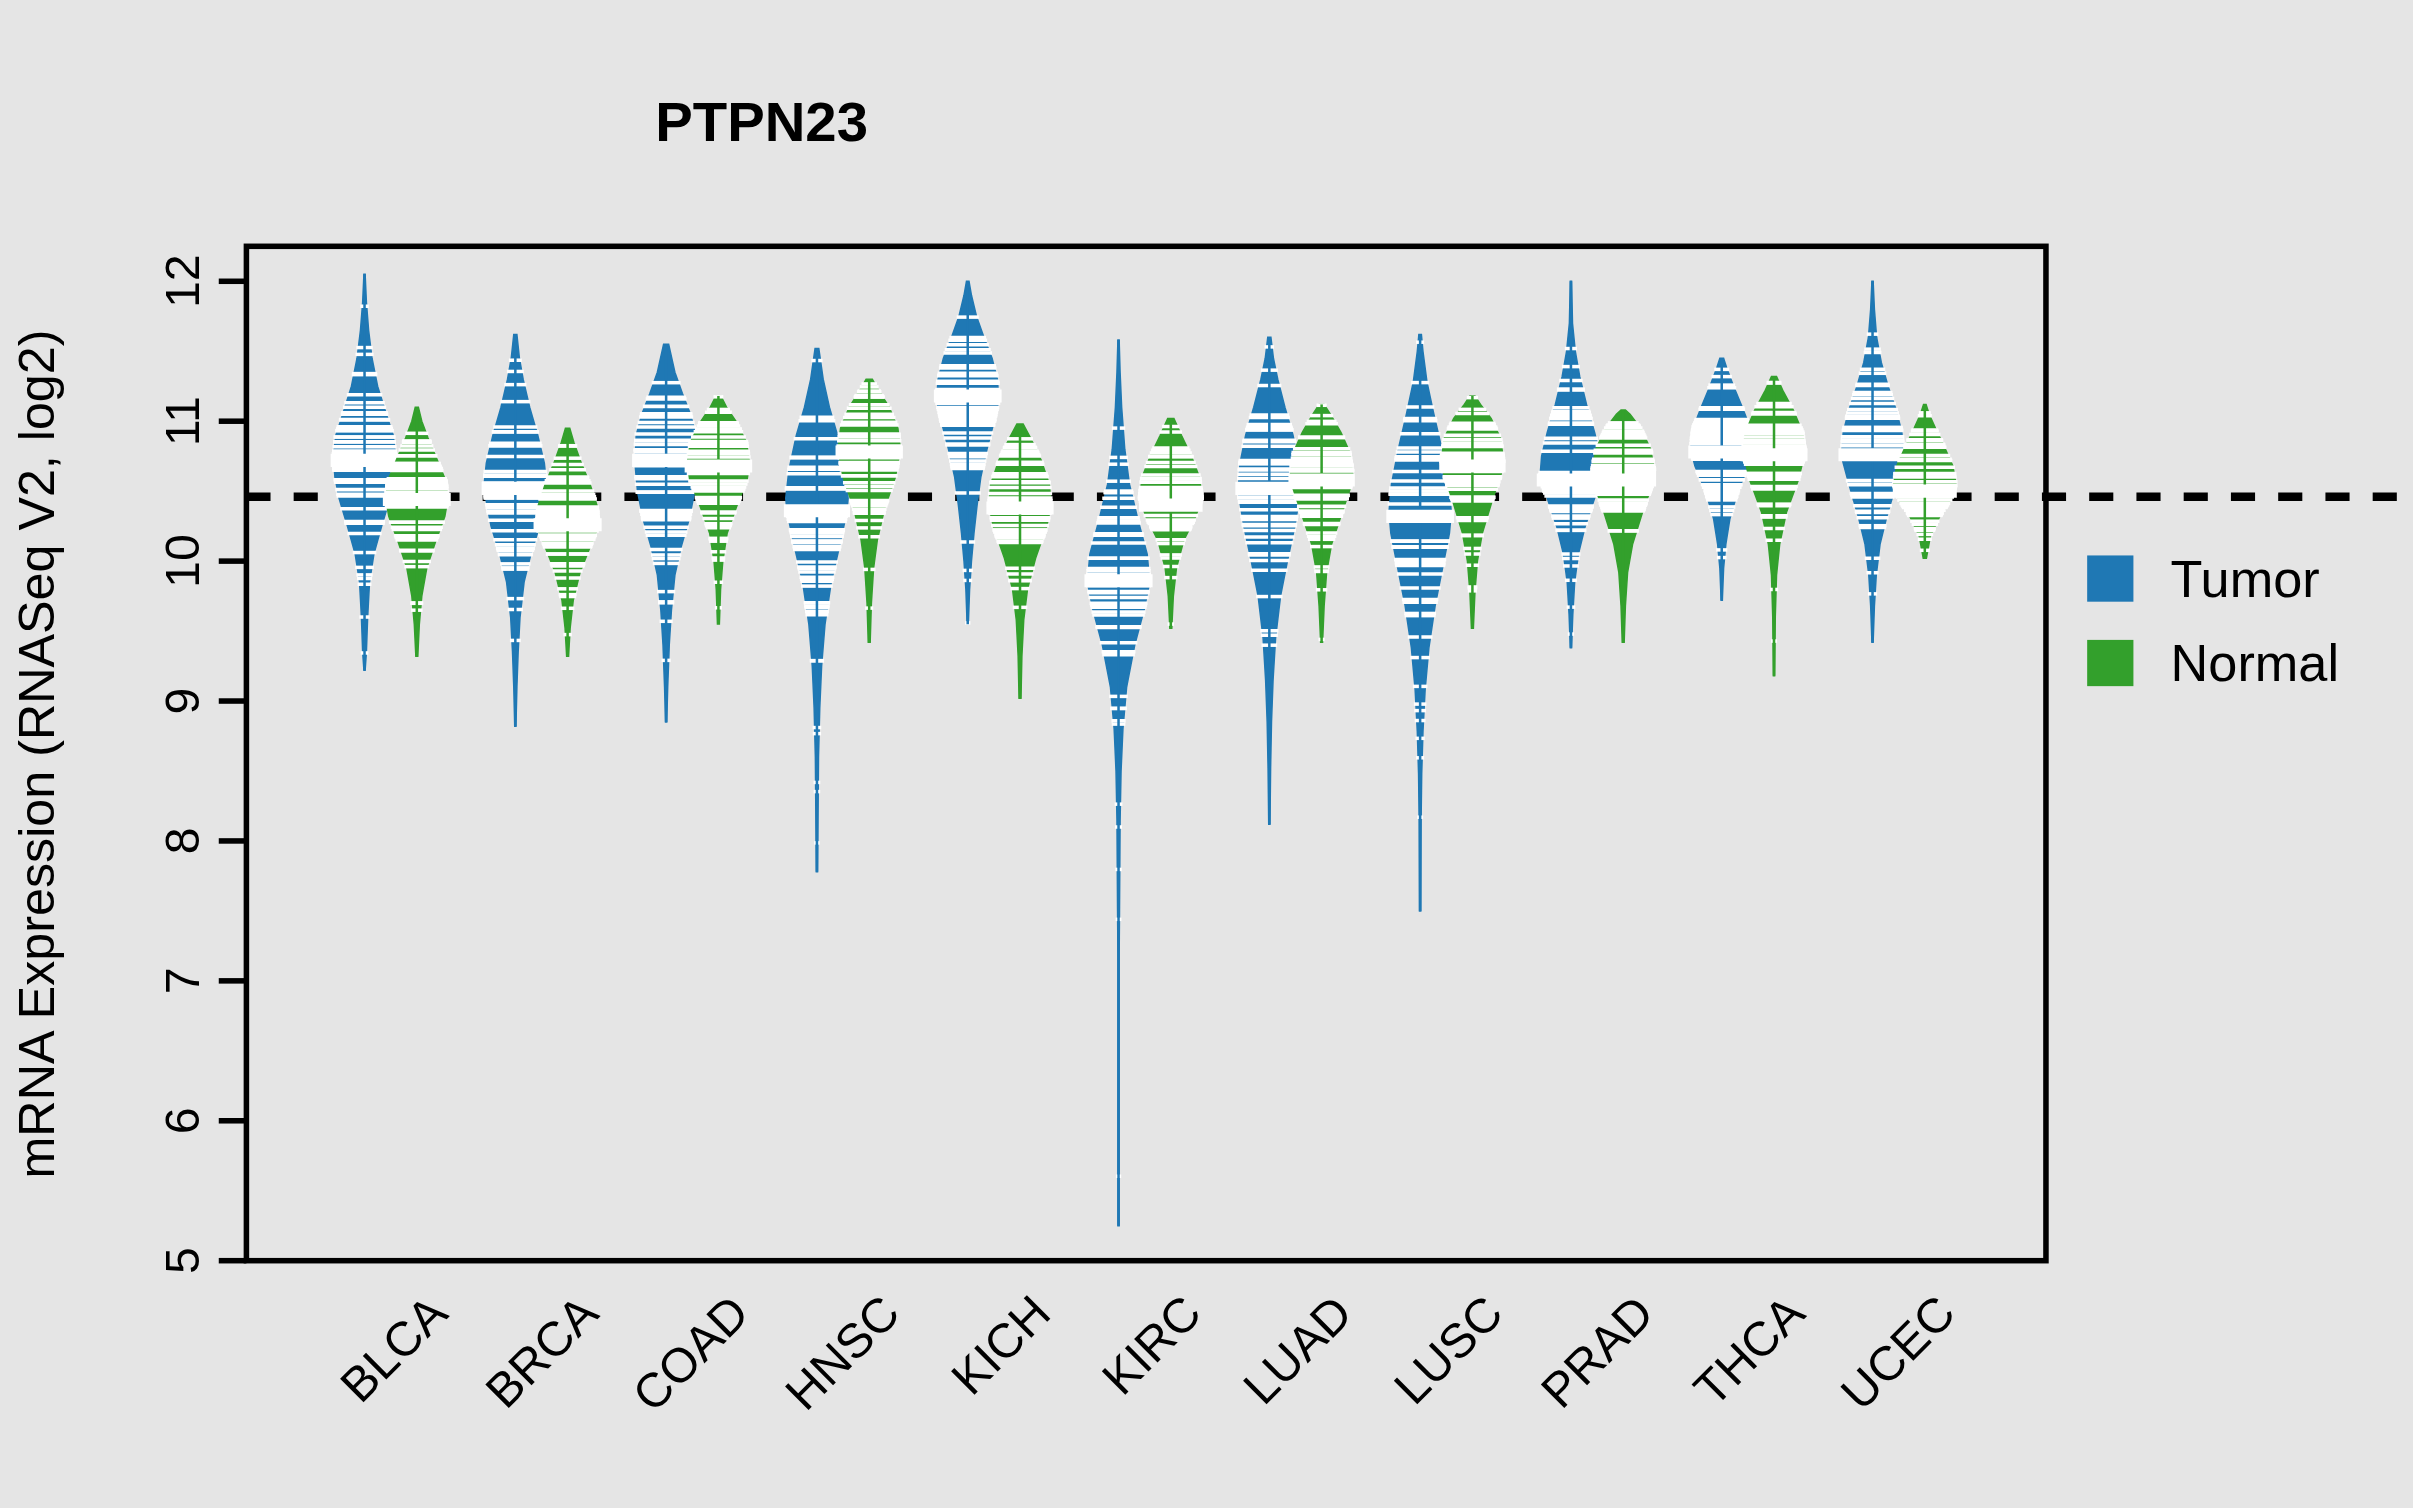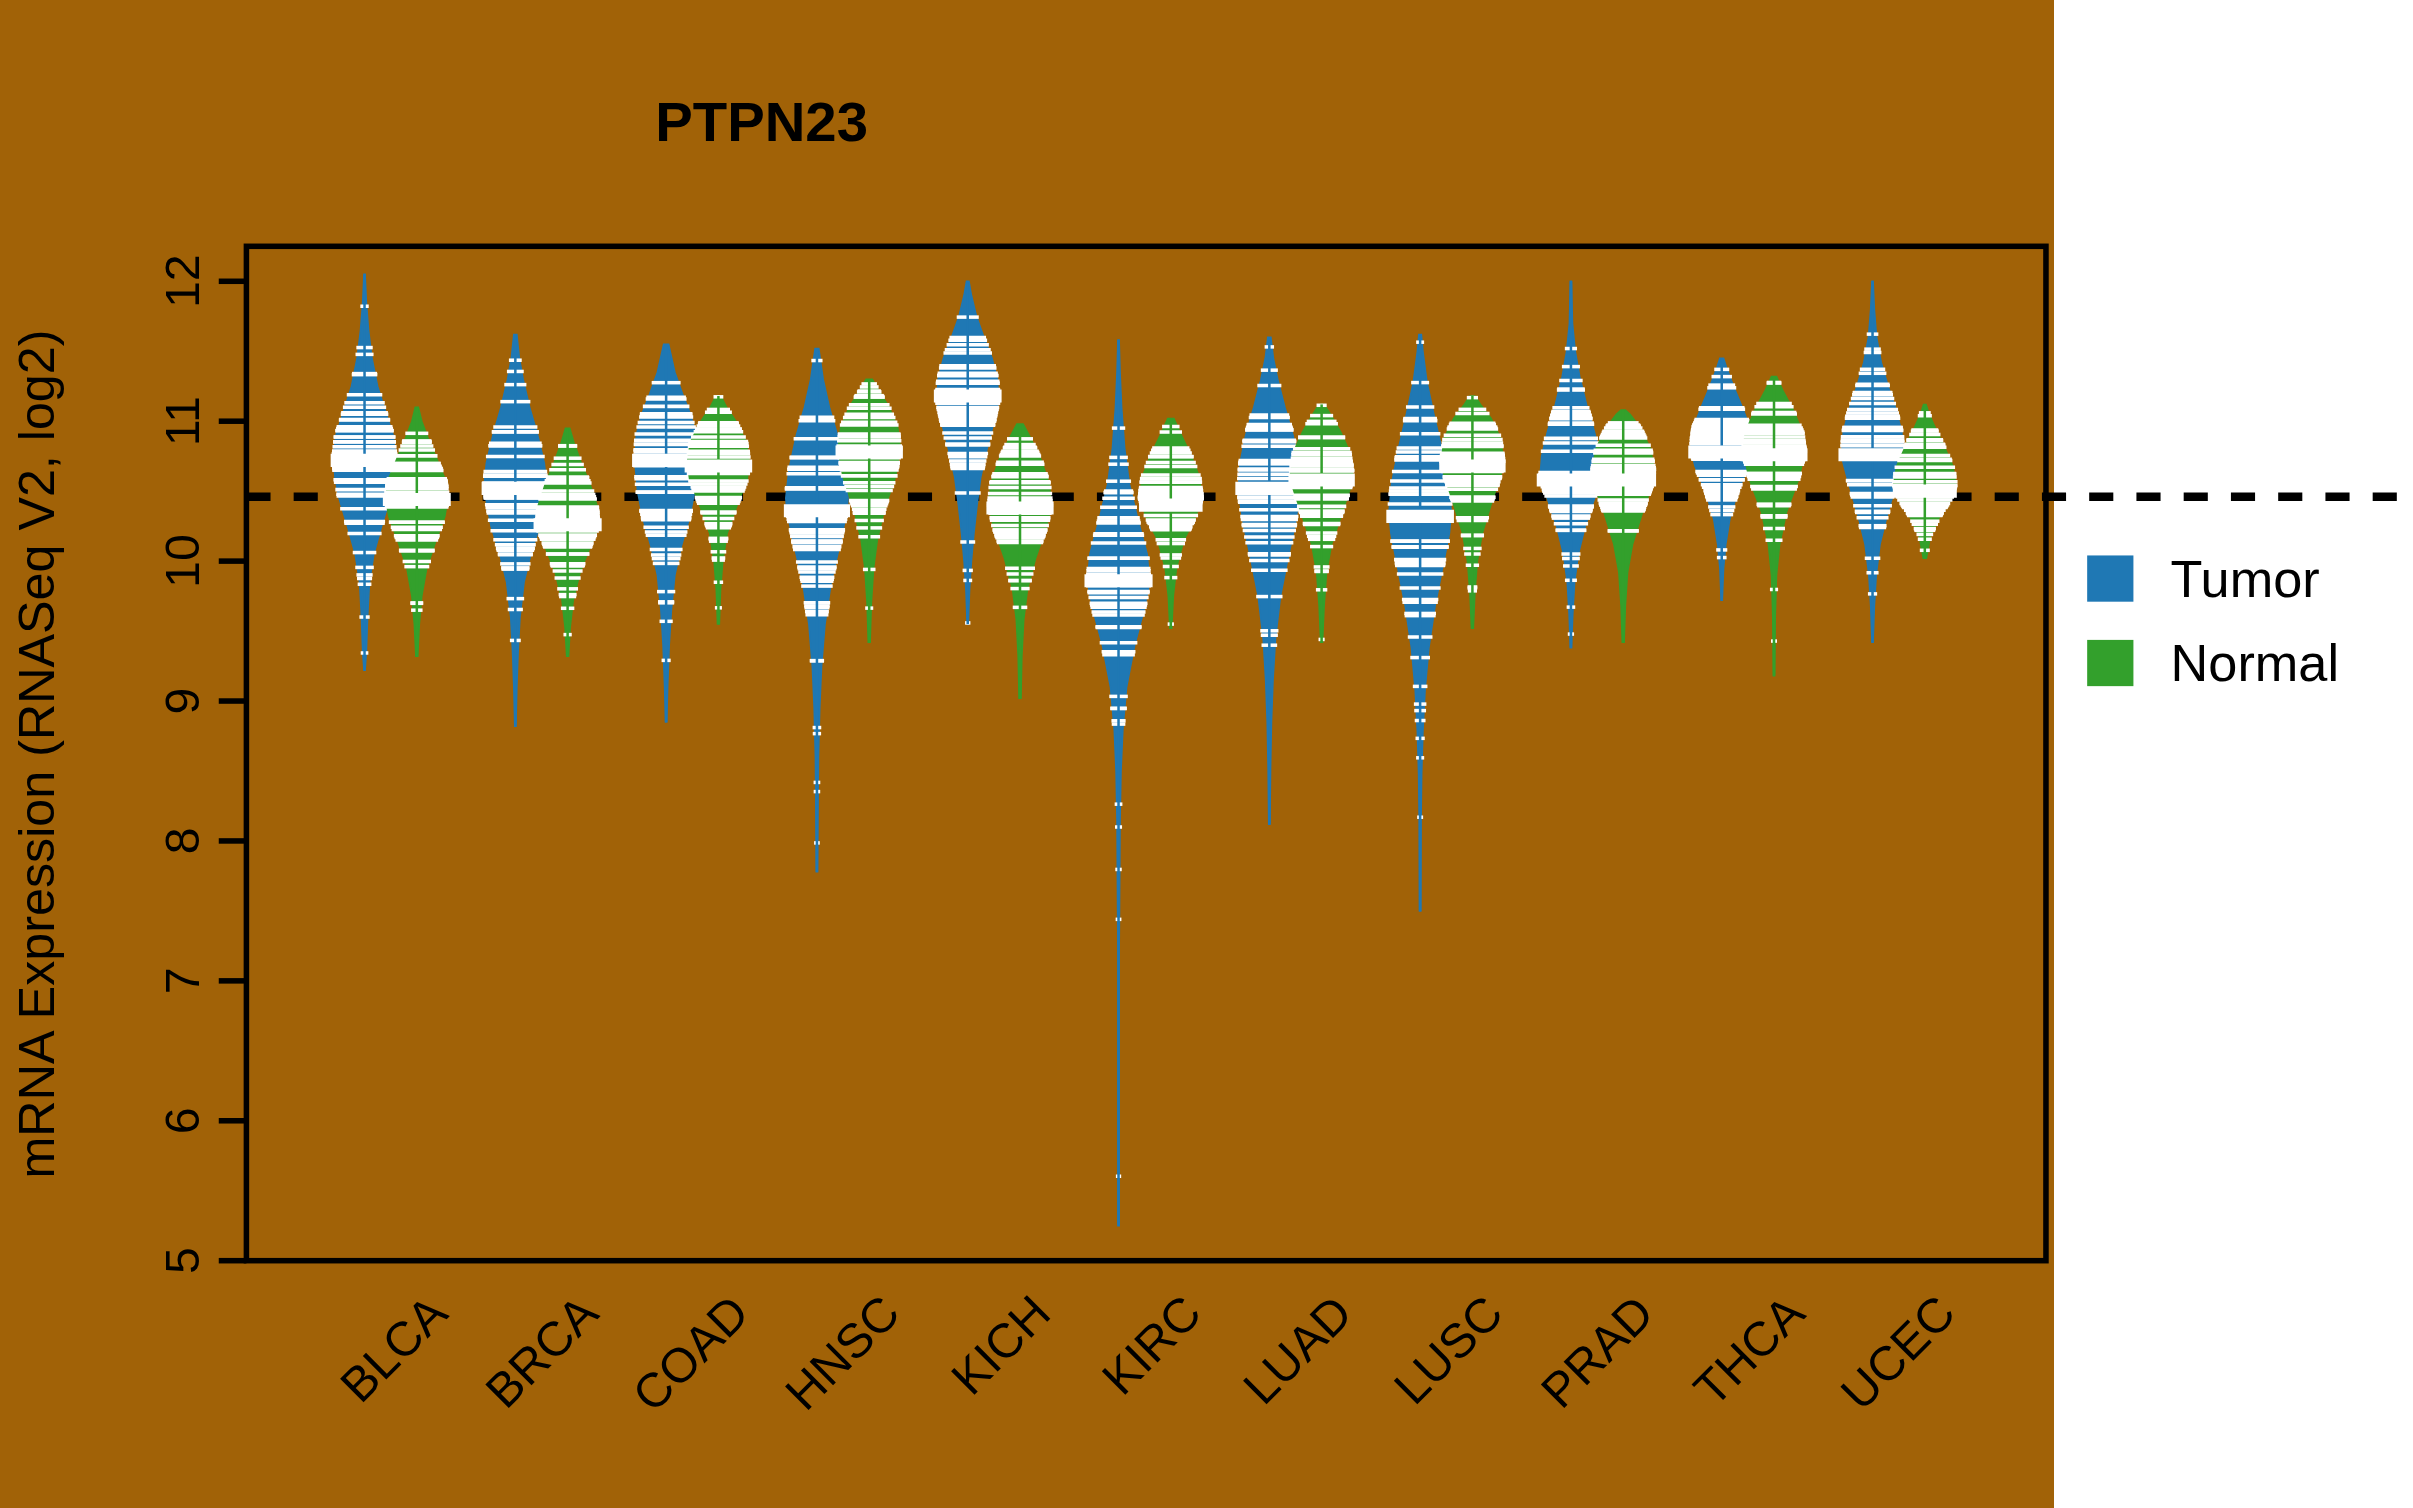--- a/index.html
+++ b/index.html
@@ -1,17 +1,17 @@
 <!DOCTYPE html>
 <html style="font-size:8px"><head>
 <meta charset="utf-8">
 <style>
   html,body{margin:0;padding:0;background:#ffffff;}
   body{width:2413px;height:1508px;font-family:"Liberation Sans",sans-serif;overflow:hidden;}
-  #root{position:relative;width:2054px;height:1508px;background:#a16207;text-decoration:underline;}
+  #root{position:relative;width:2413px;height:1508px;background:#e5e5e5;text-decoration:underline;}
   svg{display:block;}
   .ttl{font-family:"Liberation Sans",sans-serif;font-weight:bold;font-size:112px;fill:#000;}
   .axlab{font-family:"Liberation Sans",sans-serif;font-size:100px;fill:#000;}
   .ticklab{font-family:"Liberation Sans",sans-serif;font-size:96px;fill:#000;}
   .catlab{font-family:"Liberation Sans",sans-serif;font-size:96px;fill:#000;}
   .leglab{font-family:"Liberation Sans",sans-serif;font-size:104px;fill:#000;}
 </style>
 </head>
 <body>
 

